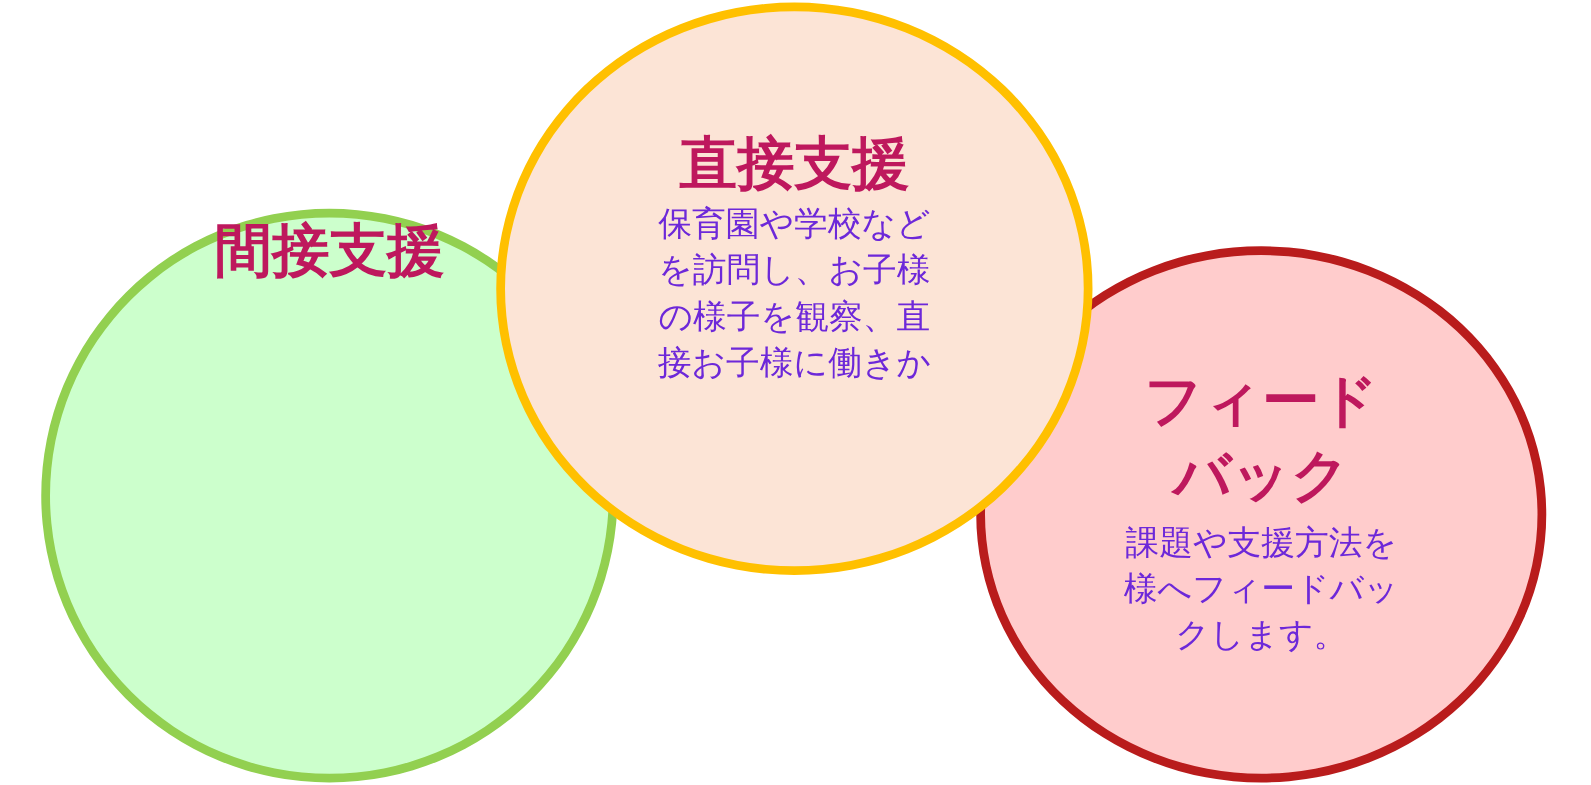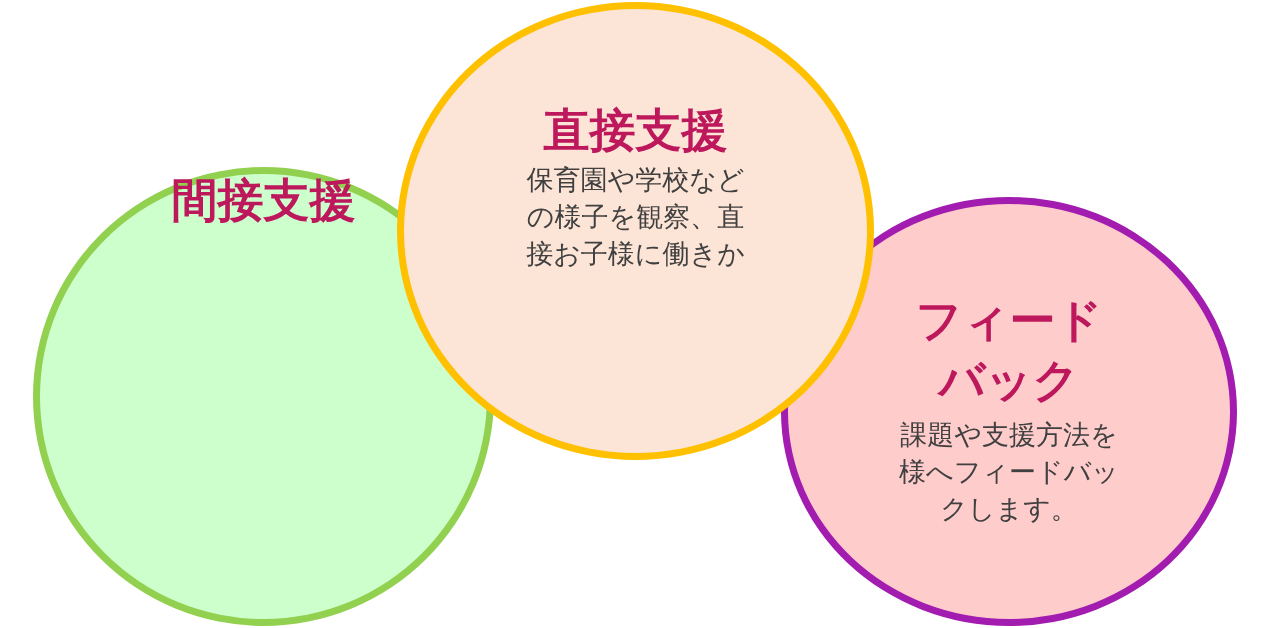--- a/index.html
+++ b/index.html
@@ -1,24 +1,24 @@
 <!DOCTYPE html>
 <html><head>
 <meta charset="utf-8">
 <style>
   html, body { margin:0; padding:0; }
   body { width:1273px; height:628px; background:#ffffff; position:relative; overflow:hidden;
          font-family: "DejaVu Sans", "Liberation Sans", sans-serif; color:#111; }
   .circle { position:absolute; border-radius:50%; box-sizing:border-box;
             display:flex; flex-direction:column; align-items:center; justify-content:flex-start; text-align:center; }
   .title { font-weight:bold; color:#be185d; line-height:1.15; }
-  .desc { color:#404040; font-size:27px; line-height:37px; }
+  .desc { color:#6d28d9; font-size:27px; line-height:37px; }
   #c-green { left:33px; top:167px; width:461px; height:459px; background:#ccffcc; border:7px solid #92d050; z-index:1; }
   #c-orange { left:397px; top:2px; width:477px; height:458px; background:#fce4d6; border:7px solid #ffc000; z-index:3; }
-  #c-red { left:781px; top:197px; width:456px; height:429px; background:#ffcccc; border:7px solid #a21caf; z-index:2; }
+  #c-red { left:781px; top:197px; width:456px; height:429px; background:#ffcccc; border:7px solid #b91c1c; z-index:2; }
   #c-green .inner { width:270px; }
   #c-orange .inner { margin-top:95px; width:270px; }
   #c-red .inner { margin-top:86px; width:270px; }
   #c-green .title, #c-orange .title { font-size:46px; margin-bottom:4px; }
   #c-red .title { font-size:46px; line-height:60px; margin-bottom:6px; }
   .line { display:block; white-space:nowrap; }
 </style>
 </head>
 <body>
 
@@ -26,20 +26,21 @@
   <div class="inner">
     <div class="title">間接支援</div>
   </div>
 </div>
 
 <div class="circle" id="c-orange">
   <div class="inner">
     <div class="title">直接支援</div>
     <div class="desc">
       <span class="line">保育園や学校など</span>
+      <span class="line">を訪問し、お子様</span>
       <span class="line">の様子を観察、直</span>
       <span class="line">接お子様に働きか</span>
     </div>
   </div>
 </div>
 
 <div class="circle" id="c-red">
   <div class="inner">
     <div class="title">
       <span class="line">フィード</span>

